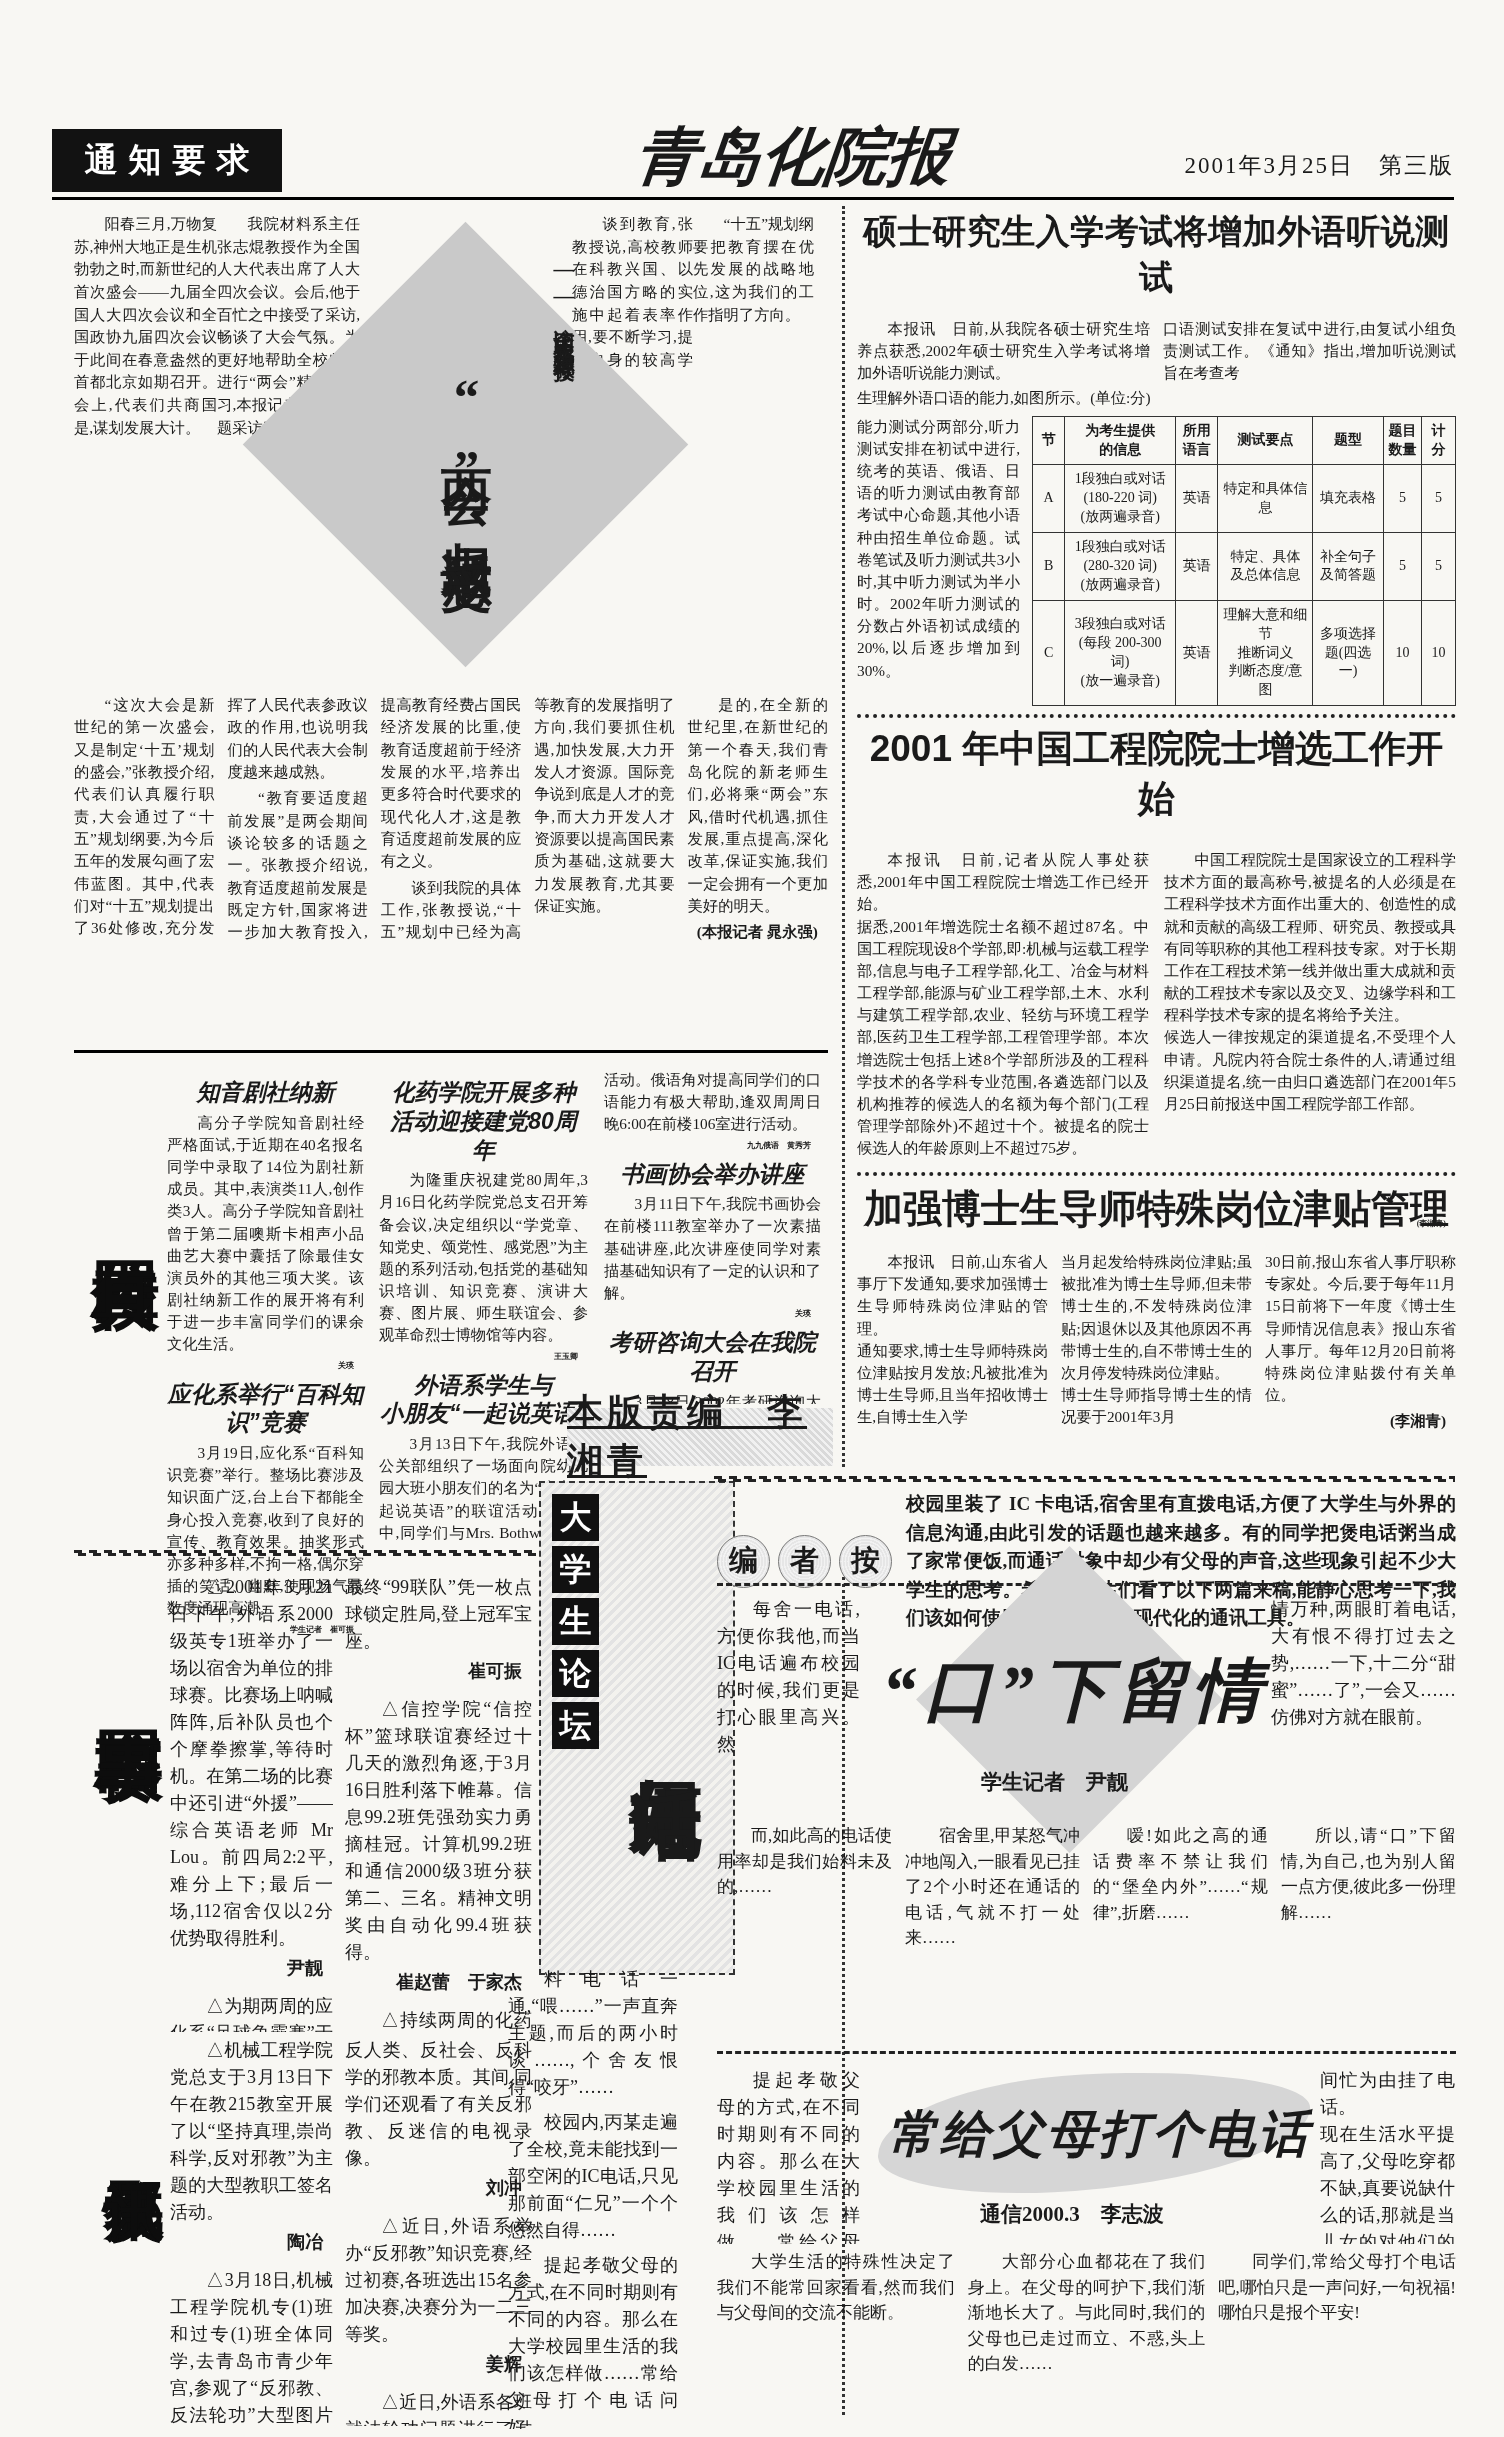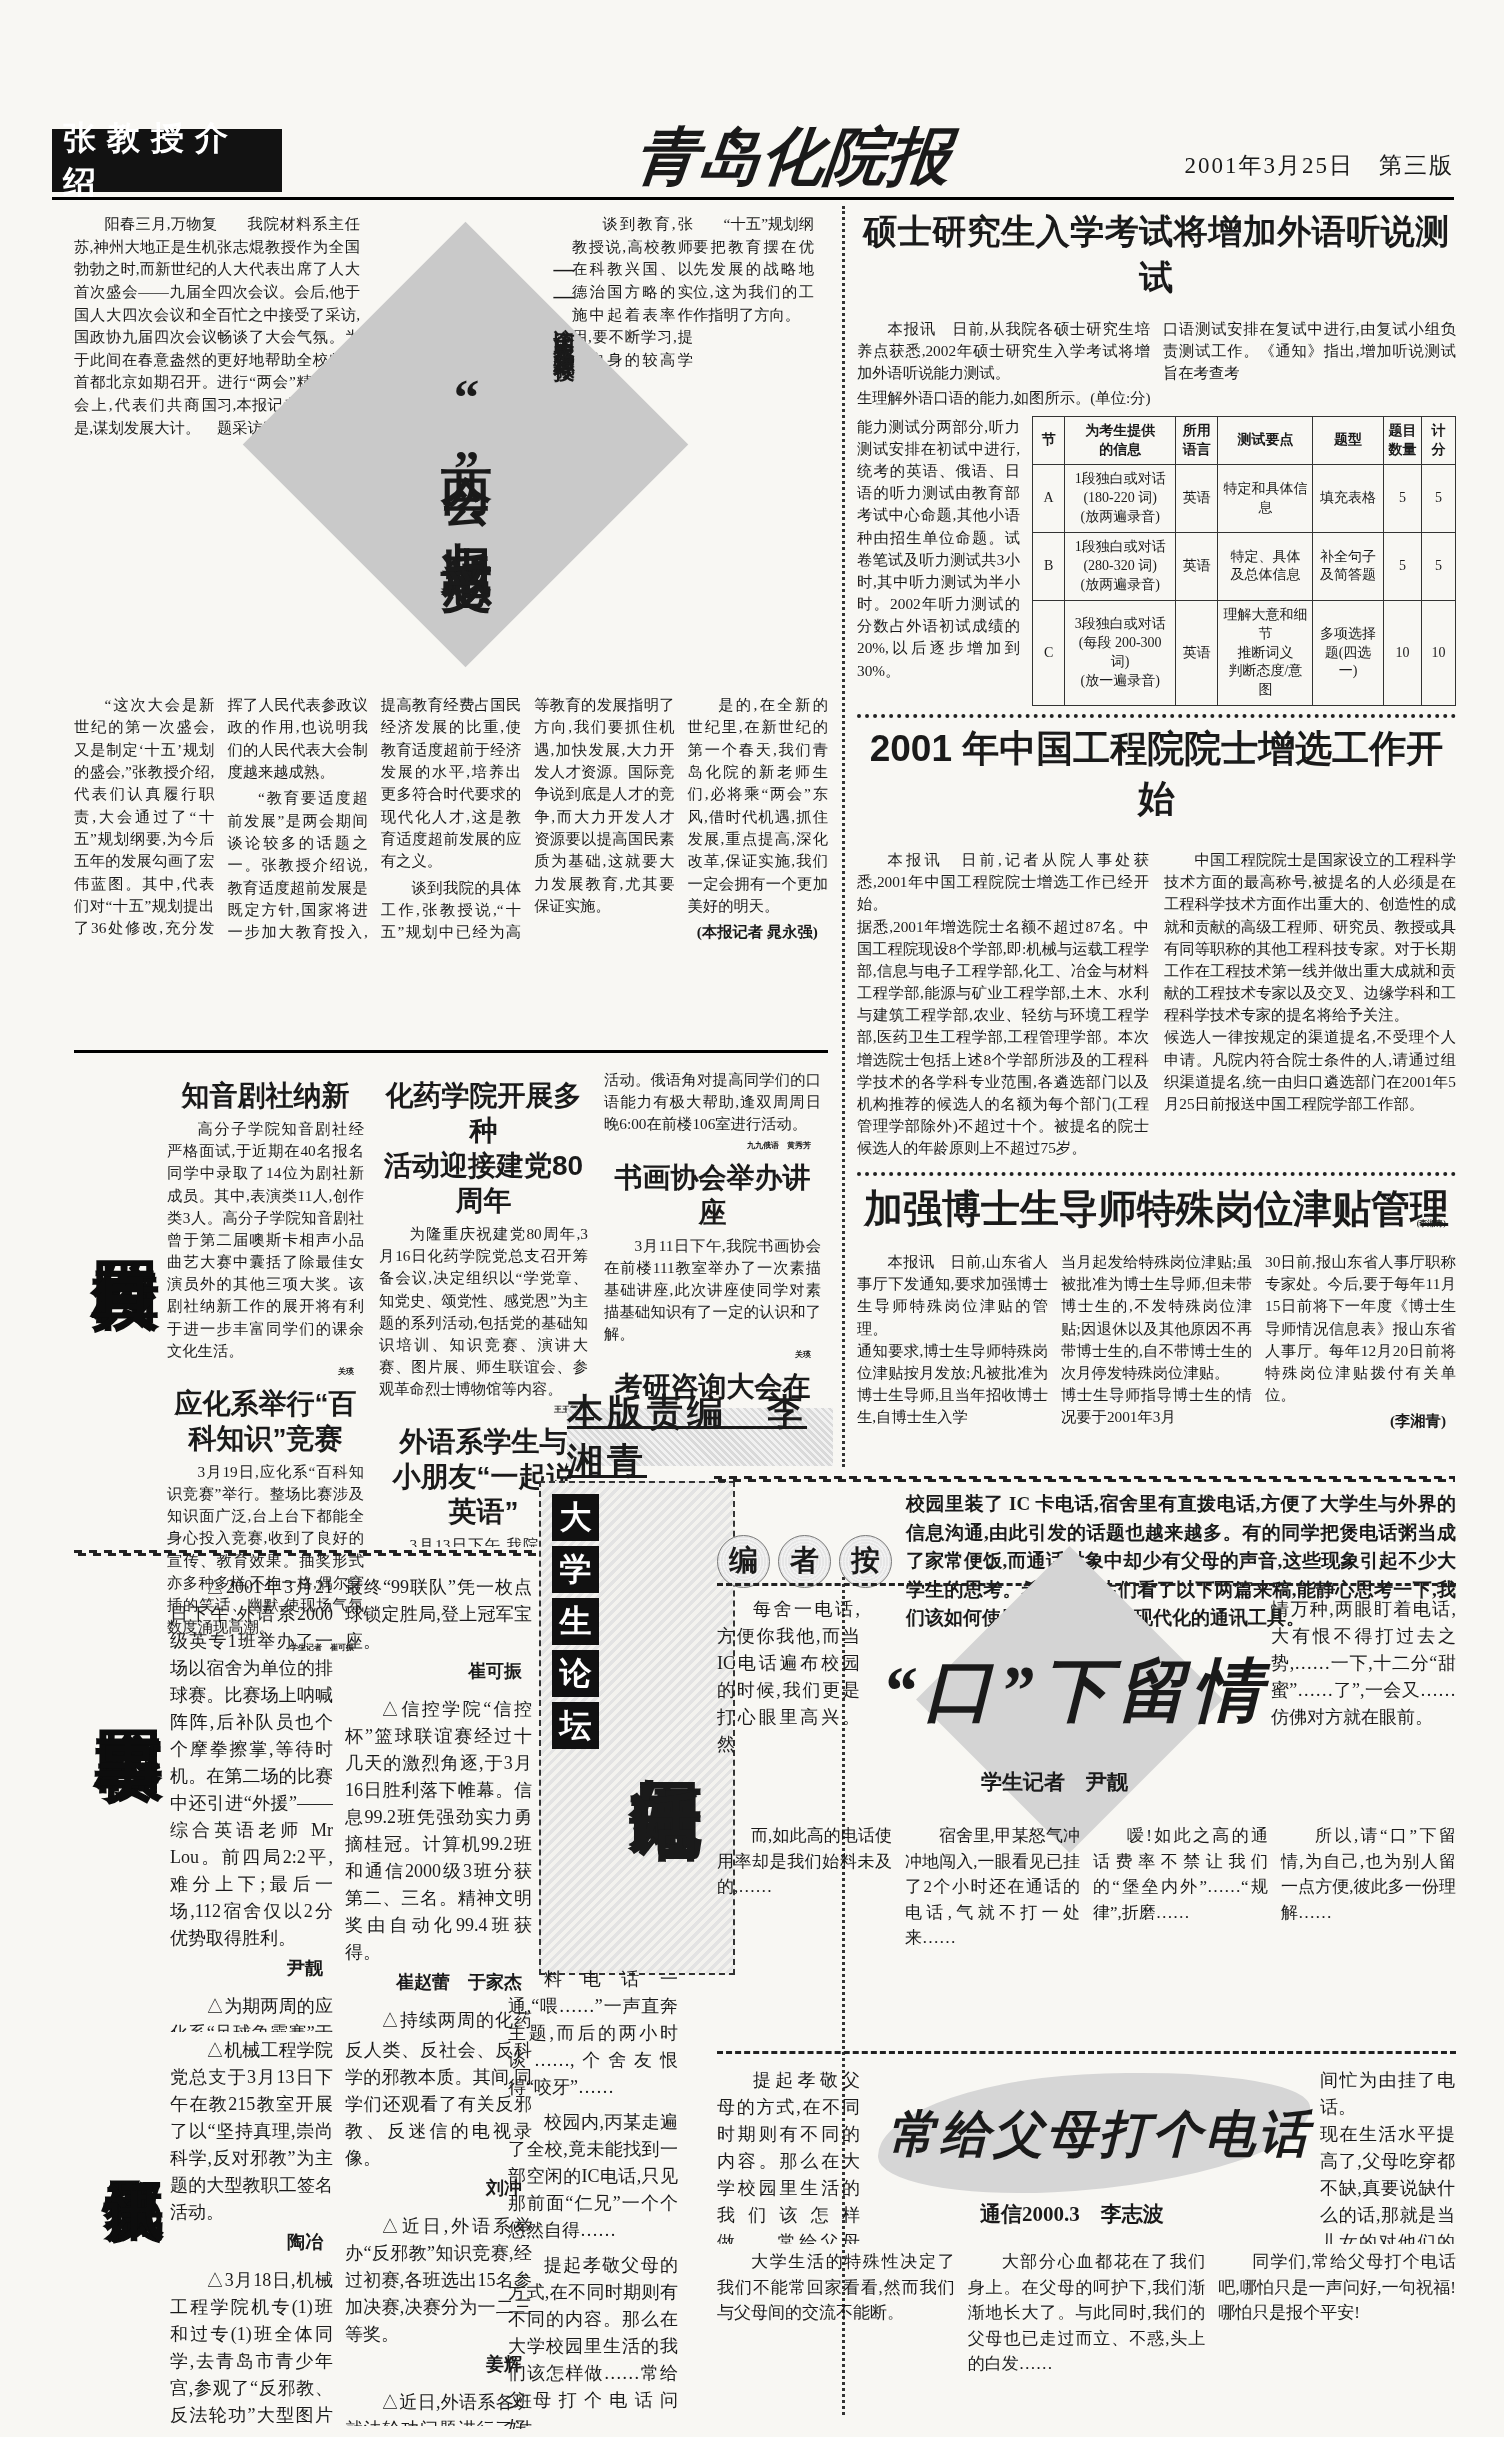--- a/index.html
+++ b/index.html
@@ -13,21 +13,21 @@
   .masthead{font-size:63px;font-weight:900;font-style:italic;text-align:center;
             font-family:"Liberation Serif",serif;transform:skewX(-6deg);}
   .dateline{font-size:23px;text-align:right;letter-spacing:2px;}
   .hrule{background:#000;}
   
   .body{font-size:15.3px;line-height:1.45;text-align:justify;white-space:pre-line;}
   .body-lg{font-size:18px;line-height:1.5;text-align:justify;white-space:pre-line;}
   .indent{text-indent:2em;}
   .by{text-align:right;font-weight:700;padding-right:10px;margin-top:4px;}
   .bhead{font-family:"Liberation Sans",sans-serif;font-weight:900;text-align:center;
-         font-size:28px;line-height:1.25;margin:9px 0 5px 0;white-space:pre-line;}
+         font-size:23px;line-height:1.25;margin:9px 0 5px 0;white-space:pre-line;font-style:italic;}
   
   .iv-row{display:flex;gap:0;}
   .iv-col{font-size:15.3px;line-height:1.48;text-align:justify;}
   .iv-titlebox{position:relative;display:flex;align-items:center;justify-content:center;}
   .iv-diamond{position:absolute;width:315px;height:315px;background:#c9c9c9;
               transform:rotate(45deg);top:74px;left:-52px;}
   .vtitle{position:relative;writing-mode:vertical-rl;text-orientation:upright;
           font-weight:900;font-size:51px;letter-spacing:5px;}
   .vsub{position:absolute;right:-6px;top:44px;writing-mode:vertical-rl;text-orientation:upright;
         font-size:21px;font-weight:700;letter-spacing:3px;}
@@ -81,21 +81,21 @@
   .cols4{column-count:4;column-gap:13px;}
   .cols3{column-count:3;column-gap:13px;}
   .colsp p{margin:0 0 5px 0;text-indent:2em;font-size:17px;line-height:1.5;text-align:justify;}
   .sp-item{margin-bottom:13px;}
 </style>
 </head>
 <body>
 
 <div class="page">
 
-  <div class="abs seclabel" style="left:52px;top:129px;width:219px;height:63px;">张教授介绍</div>
+  <div class="abs seclabel" style="left:52px;top:129px;width:219px;height:63px;">通知要求</div>
   <div class="abs masthead" style="left:586px;top:114px;width:414px;">青岛化院报</div>
   <div class="abs dateline" style="left:1035px;top:150px;width:419px;">2001年3月25日　第三版</div>
   <div class="abs hrule" style="left:52px;top:197px;width:1402px;height:3.4px;"></div>
 
   <div class="abs vdotted" style="left:842px;top:206px;height:1261px;width:0;"></div>
   <div class="abs vdotted" style="left:842px;top:1577px;height:838px;width:0;"></div>
 
   <div class="abs" style="left:74px;top:213px;width:754px;">
     <div class="iv-row" style="height:468px;overflow:hidden;">
       <div class="iv-col indent" style="width:143px;">阳春三月,万物复苏,神州大地正是生机勃勃之时,而新世纪的首次盛会——九届全国人大四次会议和全国政协九届四次会议于此间在春意盎然的首都北京如期召开。会上,代表们共商国是,谋划发展大计。</div>

